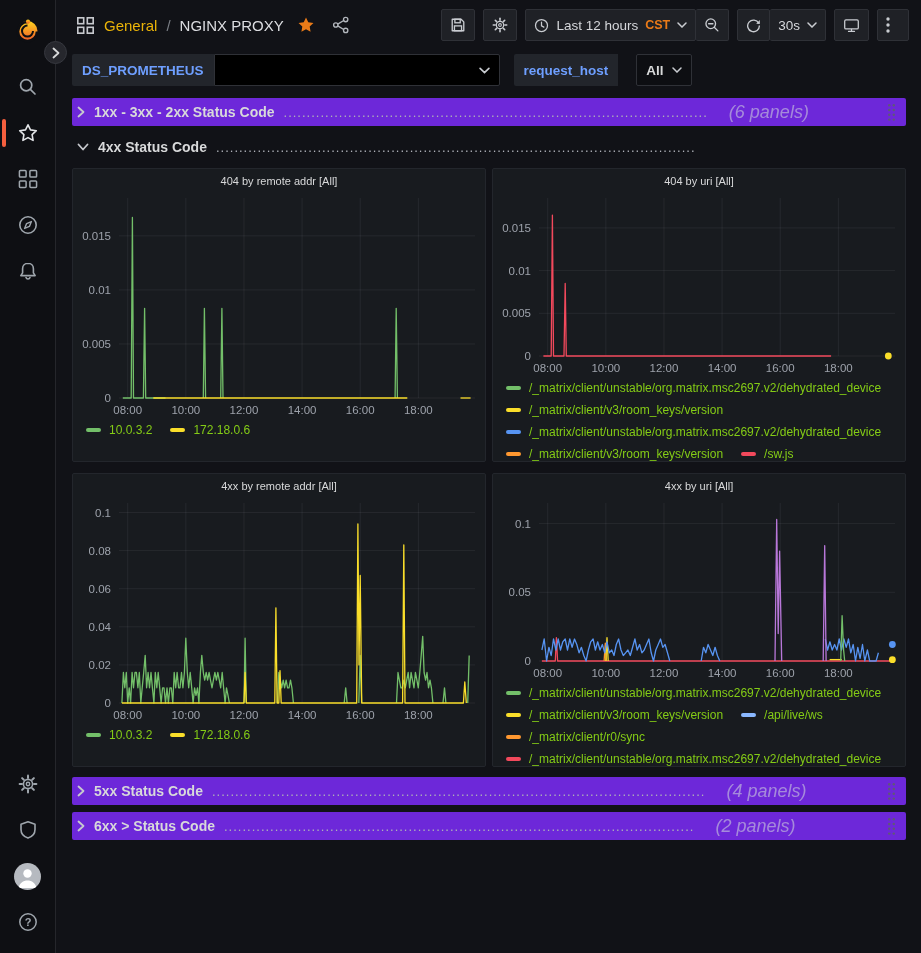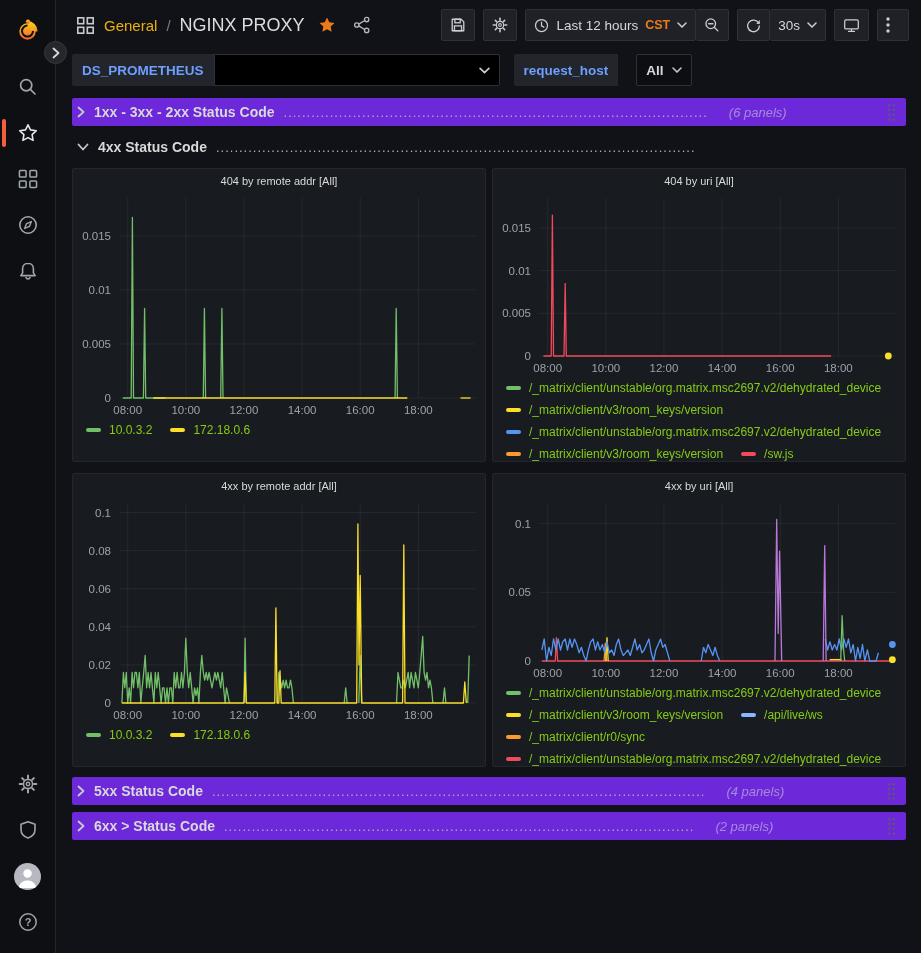--- a/index.html
+++ b/index.html
@@ -36,21 +36,21 @@
     background:#26272d; border:1px solid #36383f; color:#d8d9da; z-index:6;
     display:flex; align-items:center; justify-content:center; cursor:pointer; padding:0;
   }
 
   
   .main { margin-left:56px; height:100%; display:flex; flex-direction:column; }
   .page-toolbar { height:50px; flex:none; display:flex; align-items:center; padding:0 12px 0 20px; }
   .breadcrumb { display:flex; align-items:center; gap:9px; }
   .crumb-section { color:#eab308; font-size:15px; }
   .crumb-sep { color:#7b7f86; font-size:15px; }
-  .crumb-title { color:#dcdde1; font-size:18px; }
+  .crumb-title { color:#dcdde1; font-size:15px; }
   .icon-btn { background:none; border:none; padding:4px; color:#b3b7bd; cursor:pointer; display:flex; align-items:center; }
   .tb-spacer { flex:1; }
   .tb-btn {
     height:32px; min-width:32px; margin-left:8px; padding:0 8px;
     background:#1f2126; border:1px solid #2f3137; border-radius:2px;
     color:#c9ccd1; display:flex; align-items:center; gap:7px; cursor:pointer; font-size:13.5px;
     font-family:"Liberation Sans",sans-serif;
   }
   .tb-group { display:flex; margin-left:8px; }
   .tb-group .tb-btn { margin-left:0; }
@@ -76,21 +76,21 @@
   
   .dash { flex:1; padding:2px 15px 0 16px; overflow:hidden; }
   .row-header {
     height:28px; display:flex; align-items:center; gap:9px;
     padding:0 10px 0 5px; margin-bottom:7px; cursor:pointer; border-radius:2px;
   }
   .row-header.collapsed { background:#6d28d9; }
   .row-chevron { color:#c7c9ce; flex:none; display:flex; }
   .row-title { font-size:14px; font-weight:700; color:#d8d9da; white-space:nowrap; }
   .row-leader { font-size:13px; font-weight:400; color:#aeb1b8; letter-spacing:1px; white-space:nowrap; overflow:hidden; }
-  .row-count { font-size:13px; font-style:italic; color:rgba(204,204,220,.6); margin-left:12px; white-space:nowrap; }
+  .row-count { font-size:18px; font-style:italic; color:rgba(204,204,220,.6); margin-left:12px; white-space:nowrap; }
   .row-grab { margin-left:auto; opacity:.85; cursor:grab; display:flex; }
 
   
   .panel-grid { display:grid; grid-template-columns:1fr 1fr; column-gap:6px; row-gap:11px; margin-bottom:10px; }
   .panel {
     height:294px; background:#181b1f; border:1px solid #23262c; border-radius:2px;
     display:flex; flex-direction:column; overflow:hidden;
   }
   .panel-title {
     margin:0; padding:6px 4px 1px; text-align:center;

